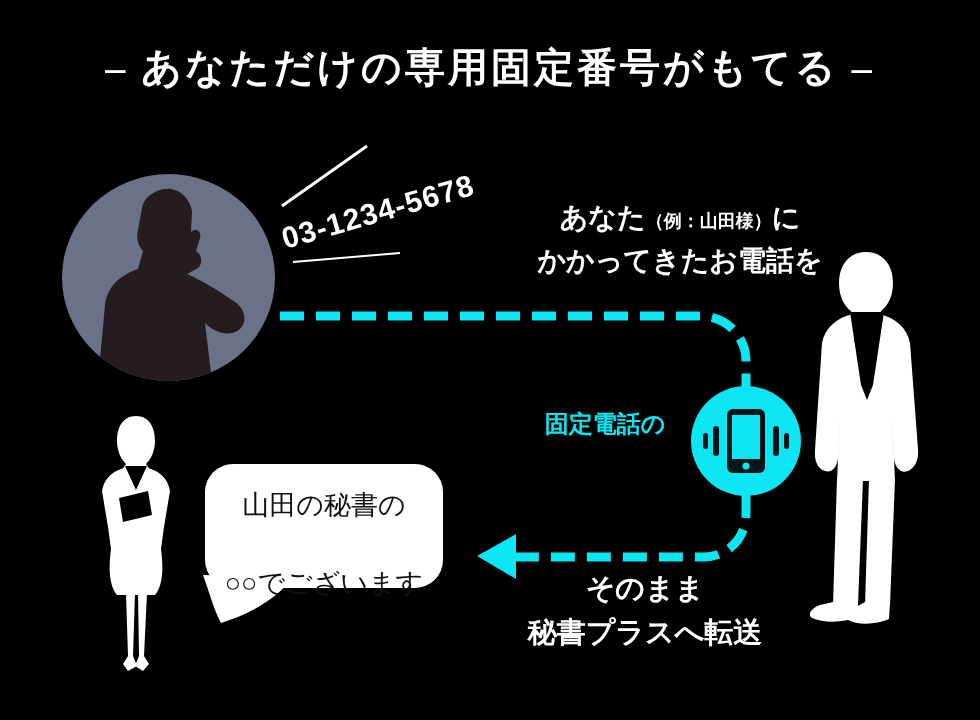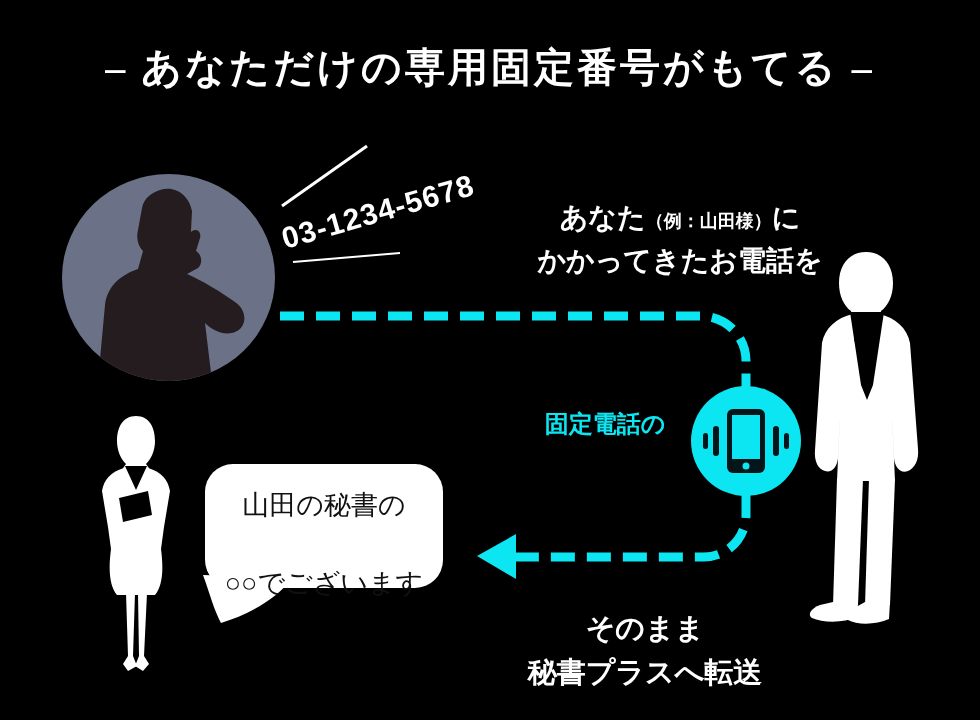--- a/index.html
+++ b/index.html
@@ -39,21 +39,21 @@
   
   #phone-circle{top:383px;left:688px;z-index:2;}
   
   #bubble{
     top:464px;left:205px;width:238px;height:124px;background:#fff;border-radius:28px;
     z-index:2;display:flex;flex-direction:column;justify-content:center;align-items:center;
   }
   #bubble .line{font-size:27px;line-height:42px;color:#111;white-space:nowrap;margin-top:36px;}
   
   #forward{
-    top:606px;left:510px;width:270px;text-align:center;
+    top:566px;left:510px;width:270px;text-align:center;
     font-size:29px;font-weight:600;line-height:44px;color:#fff;z-index:3;
   }
   
   #woman{top:414px;left:96px;z-index:2;}
   #man{top:250px;left:806px;z-index:2;}
 </style>
 </head>
 <body>
 
 <div id="canvas">

